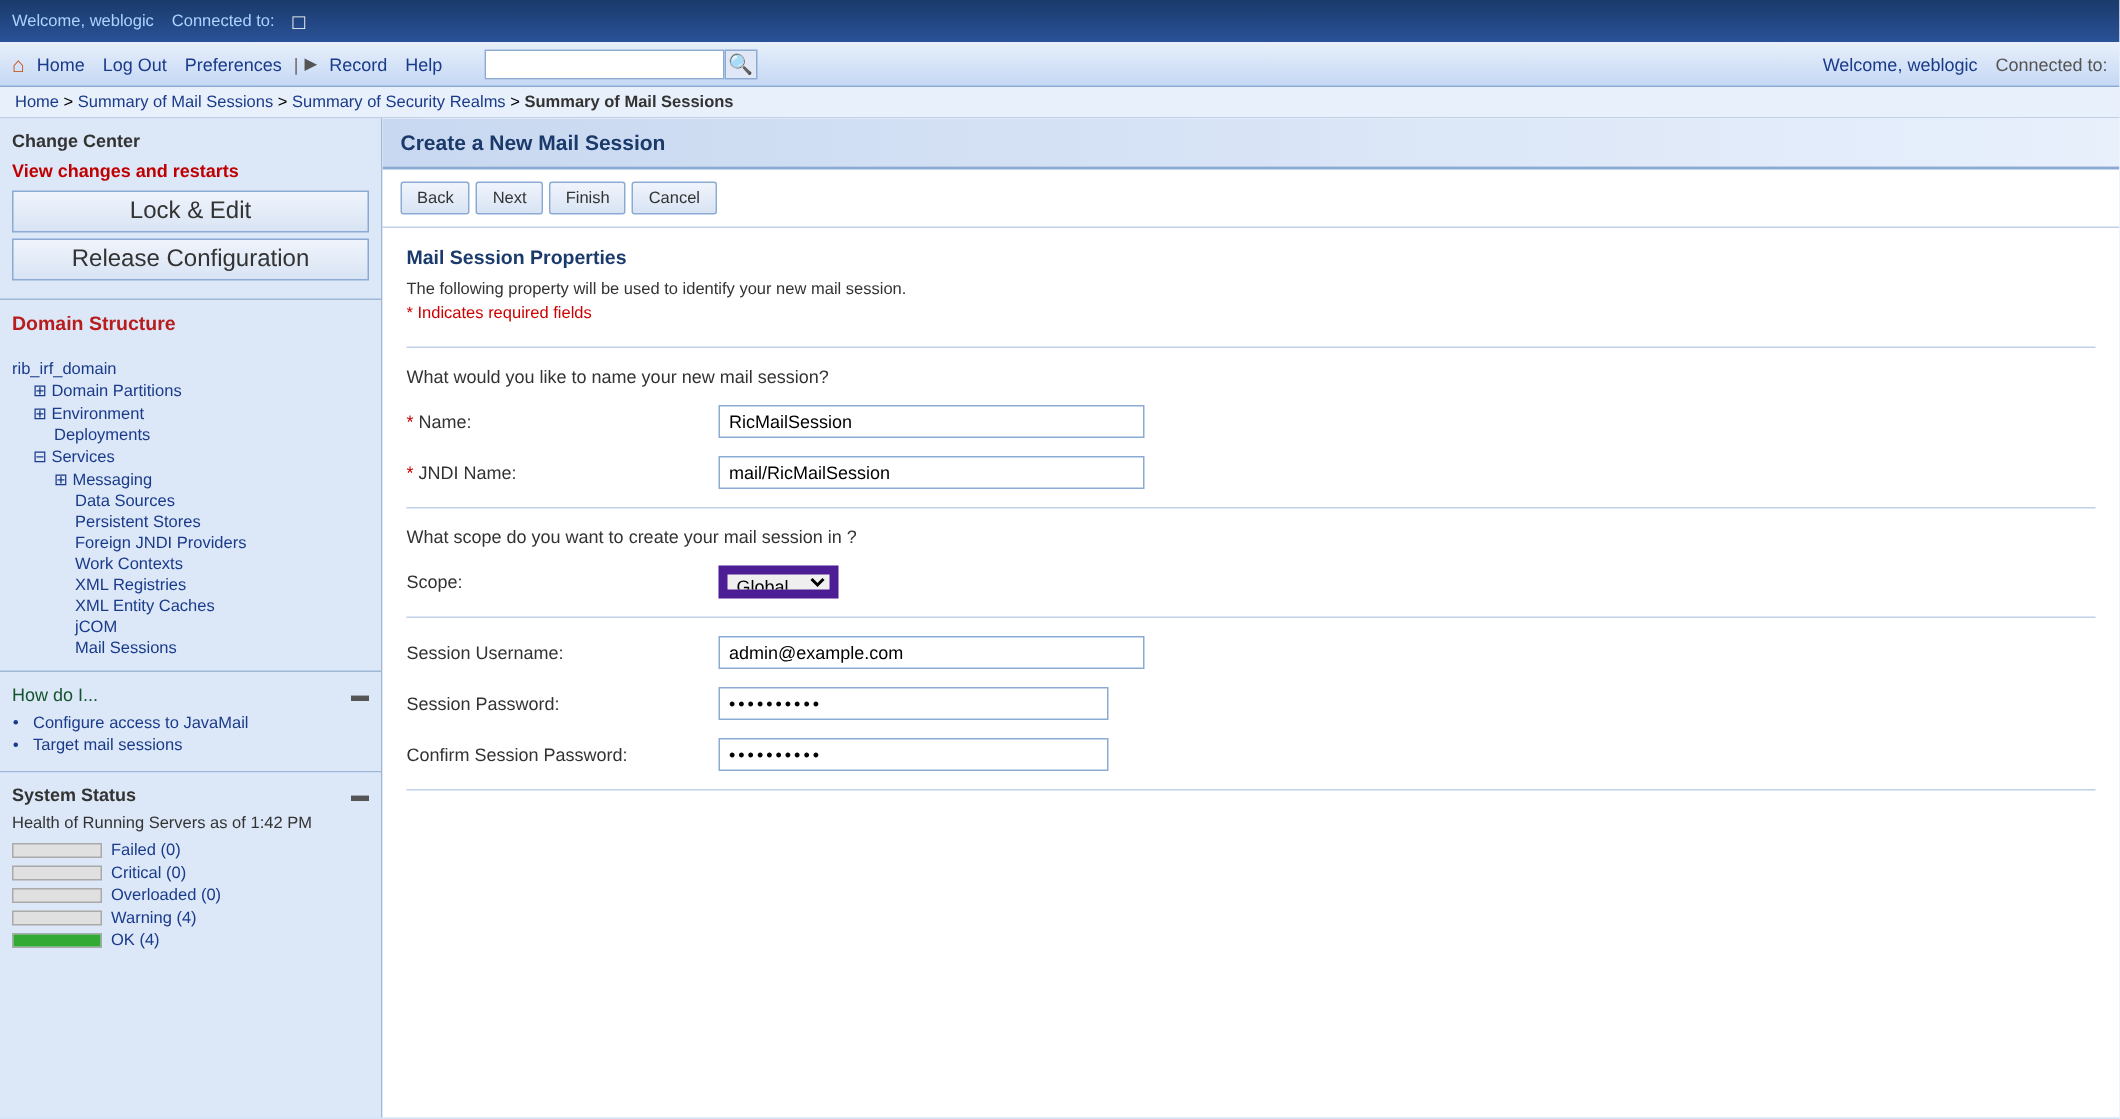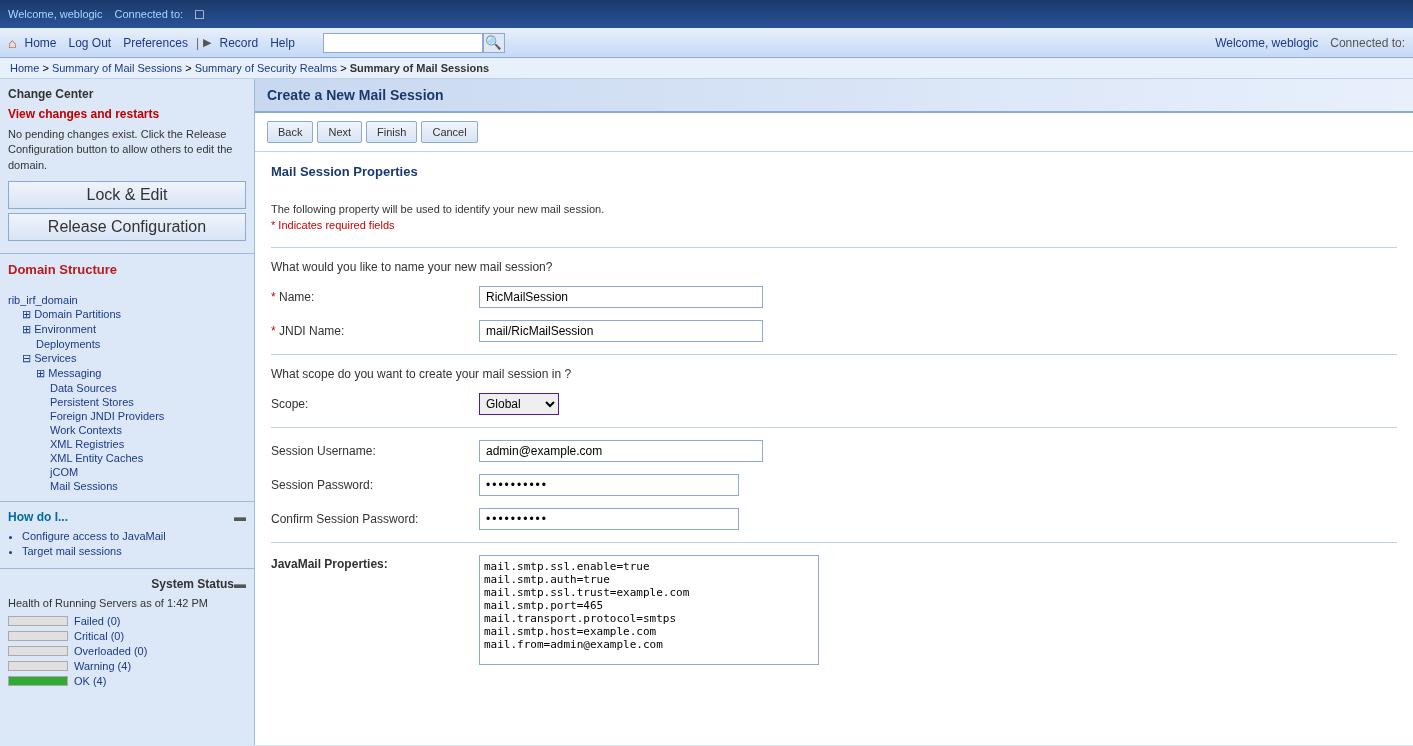--- a/index.html
+++ b/index.html
@@ -59,28 +59,28 @@
     #domain-structure-title { font-weight: bold; font-size: 13px; color: #b91c1c; margin-bottom: 16px; }
     #tree-area { font-size: 11px; overflow-y: auto; max-height: 220px; }
     .tree-item { padding: 1px 0; color: #1a3a8a; cursor: pointer; }
     .tree-item.indent1 { padding-left: 14px; }
     .tree-item.indent2 { padding-left: 28px; }
     .tree-item.indent3 { padding-left: 42px; }
 
     
     #how-do-i { background: #dce8f8; border-bottom: 1px solid #a0b8d8; padding: 8px; flex-shrink: 0; }
     #how-do-i-header { display: flex; justify-content: space-between; align-items: center; margin-bottom: 6px; }
-    #how-do-i-title { font-weight: bold; font-size: 12px; color: #0369a1; }
+    #how-do-i-title { font-weight: normal; font-size: 12px; color: #14532d; }
     .section-collapse { color: #555; cursor: pointer; font-size: 12px; }
     #how-do-i ul { padding-left: 14px; }
     #how-do-i li { font-size: 11px; color: #1a3a8a; margin-bottom: 3px; cursor: pointer; }
 
     
     #system-status { background: #dce8f8; padding: 8px; flex: 1; }
-    #system-status-header { display: flex; justify-content: flex-end; align-items: center; margin-bottom: 6px; }
+    #system-status-header { display: flex; justify-content: space-between; align-items: center; margin-bottom: 6px; }
     #system-status-title { font-weight: bold; font-size: 12px; color: #333; }
     #health-info { font-size: 11px; color: #333; margin-bottom: 6px; }
     .status-row { display: flex; align-items: center; margin-bottom: 3px; gap: 6px; }
     .status-bar-container { width: 60px; height: 10px; background: #e0e0e0; border: 1px solid #aaa; }
     .status-bar { height: 100%; }
     .status-bar.failed { background: #cc0000; width: 0%; }
     .status-bar.critical { background: #cc0000; width: 0%; }
     .status-bar.overloaded { background: #ffaa00; width: 0%; }
     .status-bar.warning { background: #ffcc00; width: 0%; }
     .status-bar.ok { background: #33aa33; width: 100%; }
@@ -92,31 +92,31 @@
     
     #content-header { background: linear-gradient(to right, #c8d8f0, #e8f0fc); border-bottom: 2px solid #8baad4; padding: 8px 12px; }
     #content-title { font-size: 14px; font-weight: bold; color: #1a3a6b; }
 
     
     #toolbar { padding: 8px 12px; border-bottom: 1px solid #c0d0e8; display: flex; gap: 4px; }
     .toolbar-btn { background: linear-gradient(to bottom, #f0f4fc, #d8e4f4); border: 1px solid #8baad4; padding: 4px 10px; font-size: 11px; cursor: pointer; color: #333; border-radius: 2px; }
 
     
     #form-content { padding: 12px 16px; }
-    .section-title { font-size: 13px; font-weight: bold; color: #1a3a6b; margin-bottom: 24px; }
+    .section-title { font-size: 13px; font-weight: bold; color: #1a3a6b; margin-bottom: 8px; }
     .section-desc { font-size: 11px; color: #333; margin-bottom: 4px; }
     .required-note { font-size: 11px; color: #cc0000; margin-bottom: 16px; }
     .form-section-divider { border-top: 1px solid #c0d0e8; margin: 12px 0; }
 
     .form-question { font-size: 12px; color: #333; margin-bottom: 12px; }
     .form-row { display: flex; align-items: center; margin-bottom: 12px; gap: 8px; }
     .form-label { font-size: 12px; color: #333; min-width: 200px; }
     .form-input { width: 284px; height: 22px; border: 1px solid #8baad4; padding: 0 6px; font-size: 12px; }
 
-    .scope-select { width: 80px; height: 22px; border: 1px solid #4c1d95; font-size: 12px; padding: 0 2px; }
+    .scope-select { width: 80px; height: 22px; border: 6px solid #4c1d95; font-size: 12px; padding: 0 2px; }
 
     .password-input { width: 260px; height: 22px; border: 1px solid #8baad4; padding: 0 6px; font-size: 12px; letter-spacing: 2px; }
 
     .form-question2 { font-size: 12px; color: #333; margin-bottom: 12px; margin-top: 8px; }
     .javamail-textarea { width: 340px; height: 110px; border: 1px solid #8baad4; font-size: 11px; font-family: monospace; padding: 4px; resize: none; }
 
     
     .javamail-textarea::-webkit-scrollbar { width: 14px; }
     .javamail-textarea::-webkit-scrollbar-track { background: #e8f0fb; }
     .javamail-textarea::-webkit-scrollbar-thumb { background: #8baad4; border: 1px solid #6a8ab4; }
@@ -168,21 +168,20 @@
   <strong>Summary of Mail Sessions</strong>
 </div>
 
 <div id="main-layout">
 
   <div id="left-panel">
 
     <div id="change-center">
       <div id="change-center-title">Change Center</div>
       <a id="view-changes-link" style="color:#c00000;font-weight:bold;font-size:12px;text-decoration:none;display:block;margin-bottom:6px;">View changes and restarts</a>
-      <p id="change-center-desc" style="font-size:11px;color:#333;line-height:1.4;margin-bottom:8px;">No pending changes exist. Click the Release Configuration button to allow others to edit the domain.</p>
       <button class="left-btn">Lock &amp; Edit</button>
       <button class="left-btn">Release Configuration</button>
     </div>
 
     <div id="domain-structure">
       <div id="domain-structure-title">Domain Structure</div>
       <div id="tree-area">
 
       <div class="tree-item indent0">rib_irf_domain</div>
           <div class="tree-item indent1">⊞ Domain Partitions</div>
@@ -310,27 +309,17 @@
         <input type="password" class="password-input" value="••••••••••" style="">
       </div>
 
       <div class="form-row">
         <label class="form-label">Confirm Session Password:</label>
         <input type="password" class="password-input" value="••••••••••" style="">
       </div>
 
       <div class="form-section-divider"></div>
 
-      <div class="form-row" style="align-items:flex-start;">
-        <label class="form-label" style="font-weight:bold;padding-top:2px;">JavaMail Properties:</label>
-        <textarea class="javamail-textarea" style="">mail.smtp.ssl.enable=true
-mail.smtp.auth=true
-mail.smtp.ssl.trust=example.com
-mail.smtp.port=465
-mail.transport.protocol=smtps
-mail.smtp.host=example.com
-mail.from=admin@example.com</textarea>
-      </div>
 
     </div>
   </div>
 
 </div>
 
 </body></html>

